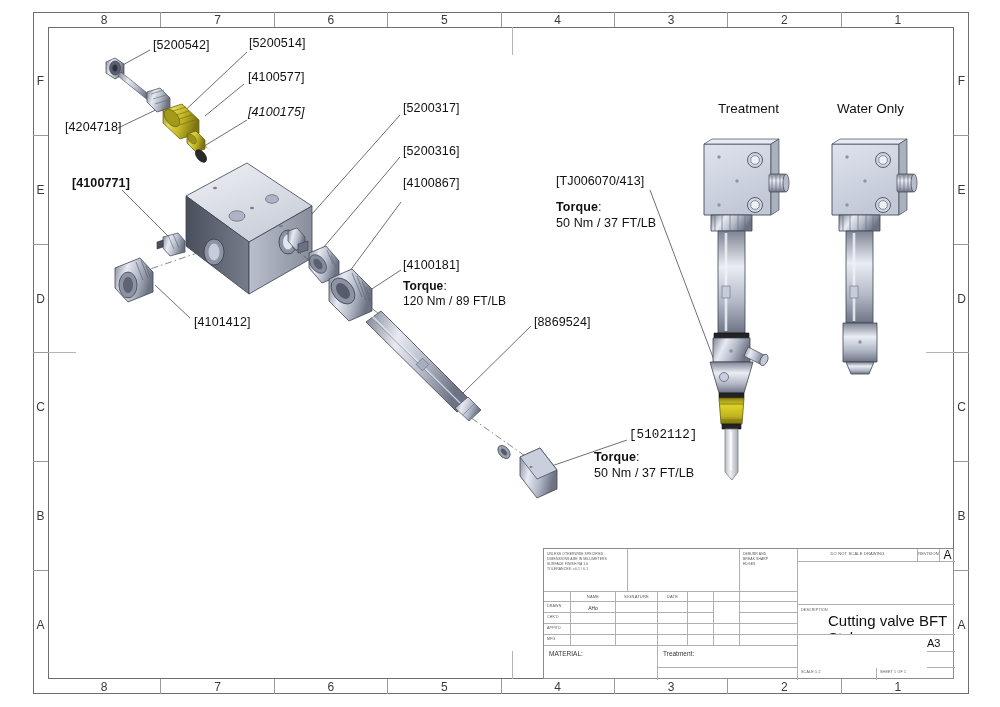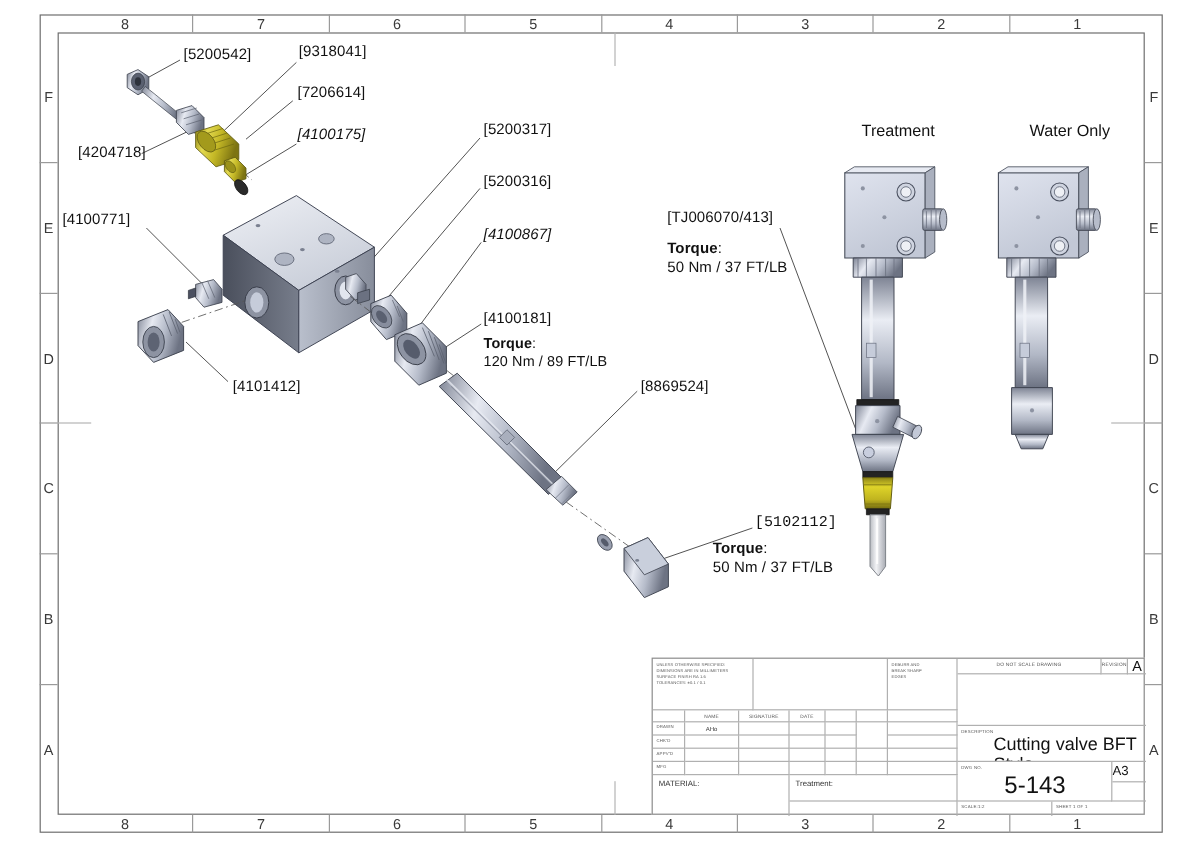--- a/index.html
+++ b/index.html
@@ -397,46 +397,46 @@
       <path d="M854,233 L854,321" stroke="#f0f2f7" stroke-width="2.6" opacity="0.85"></path>
       <rect x="850" y="286" width="8" height="12" fill="#c6ccda" stroke="#6b7181" stroke-width="0.6"></rect>
 
       <path d="M843,323 L877,323 L877,362 L843,362 Z" fill="url(#gMetalV)" stroke="#3f4450" stroke-width="0.8"></path>
       <circle cx="860" cy="342" r="1.7" fill="#8d93a2"></circle>
       <path d="M846,362 L874,362 L869,374 L851,374 Z" fill="url(#gMetalV)" stroke="#3f4450" stroke-width="0.8"></path>
     </g>
   </svg>
 
   <div class="lbl" style="left:153px;top:38px;">[5200542]</div>
-  <div class="lbl" style="left:249px;top:36px;">[9318041]</div>
-  <div class="lbl" style="left:248px;top:70px;">[7206614]</div>
+  <div class="lbl" style="left:249px;top:36px;">[5200514]</div>
+  <div class="lbl" style="left:248px;top:70px;">[4100577]</div>
   <div class="lbl" style="left:248px;top:105px;font-style:italic;">[4100175]</div>
   <div class="lbl" style="left:65px;top:120px;">[4204718]</div>
-  <div class="lbl" style="left:52px;top:176px;">[4100771]</div>
+  <div class="lbl" style="left:72px;top:176px;font-weight:bold;">[4100771]</div>
   <div class="lbl" style="left:194px;top:315px;">[4101412]</div>
   <div class="lbl" style="left:403px;top:101px;">[5200317]</div>
   <div class="lbl" style="left:403px;top:144px;">[5200316]</div>
-  <div class="lbl" style="left:403px;top:188px;font-style:italic;">[4100867]</div>
+  <div class="lbl" style="left:403px;top:176px;">[4100867]</div>
 
   <div class="lbl" style="left:403px;top:258px;">
     <span>[4100181]</span>
     <span class="tq"><b>Torque</b>:<br><span>120 Nm / 89 FT/LB</span></span>
   </div>
 
   <div class="lbl" style="left:534px;top:315px;">[8869524]</div>
 
   <div class="lbl" style="left:629px;top:428px;font-family:Liberation Mono, monospace;">
     <span>[5102112]</span>
   </div>
   <div class="lbl" style="left:594px;top:450px;">
     <b>Torque</b>:<br><span>50 Nm / 37 FT/LB</span>
   </div>
 
   <div class="view-title" style="left:718px;top:101px;">Treatment</div>
-  <div class="view-title" style="left:858px;top:101px;">Water Only</div>
+  <div class="view-title" style="left:837px;top:101px;">Water Only</div>
 
   <div class="lbl" style="left:556px;top:174px;">[TJ006070/413]</div>
   <div class="lbl" style="left:556px;top:200px;">
     <b>Torque</b>:<br><span>50 Nm / 37 FT/LB</span>
   </div>
 
   <div class="tb">
 
     <div class="cell" style="left:0;top:0;width:84px;height:43px;">
       <div class="micro">UNLESS OTHERWISE SPECIFIED:
@@ -522,24 +522,20 @@
     </div>
 
     <div class="cell" style="left:0;top:97px;width:114px;height:34px;border-bottom:none;">
       <div class="lab">MATERIAL:</div>
     </div>
     <div class="cell" style="left:114px;top:97px;width:140px;height:22px;">
       <div class="lab">Treatment:</div>
     </div>
     <div class="cell" style="left:114px;top:119px;width:140px;height:12px;border-bottom:none;"></div>
 
-    <div class="cell" style="left:254px;top:86px;width:129px;height:33px;">
-      <div class="hdr" style="position:absolute;left:0;top:1px;">DWG NO.</div>
-      <div class="big" style="position:absolute;left:0;top:9px;width:129px;font-size:20px;">5-143</div>
-    </div>
     <div class="cell" style="left:383px;top:86px;width:28px;height:17px;border-right:none;">
       <div class="a3" style="line-height:17px;">A3</div>
     </div>
     <div class="cell" style="left:383px;top:103px;width:28px;height:16px;border-right:none;"></div>
 
     <div class="cell" style="left:254px;top:119px;width:79px;height:12px;border-bottom:none;">
       <div class="hdr">SCALE:1:2</div>
     </div>
     <div class="cell" style="left:333px;top:119px;width:78px;height:12px;border-right:none;border-bottom:none;">
       <div class="hdr">SHEET 1 OF 1</div>

